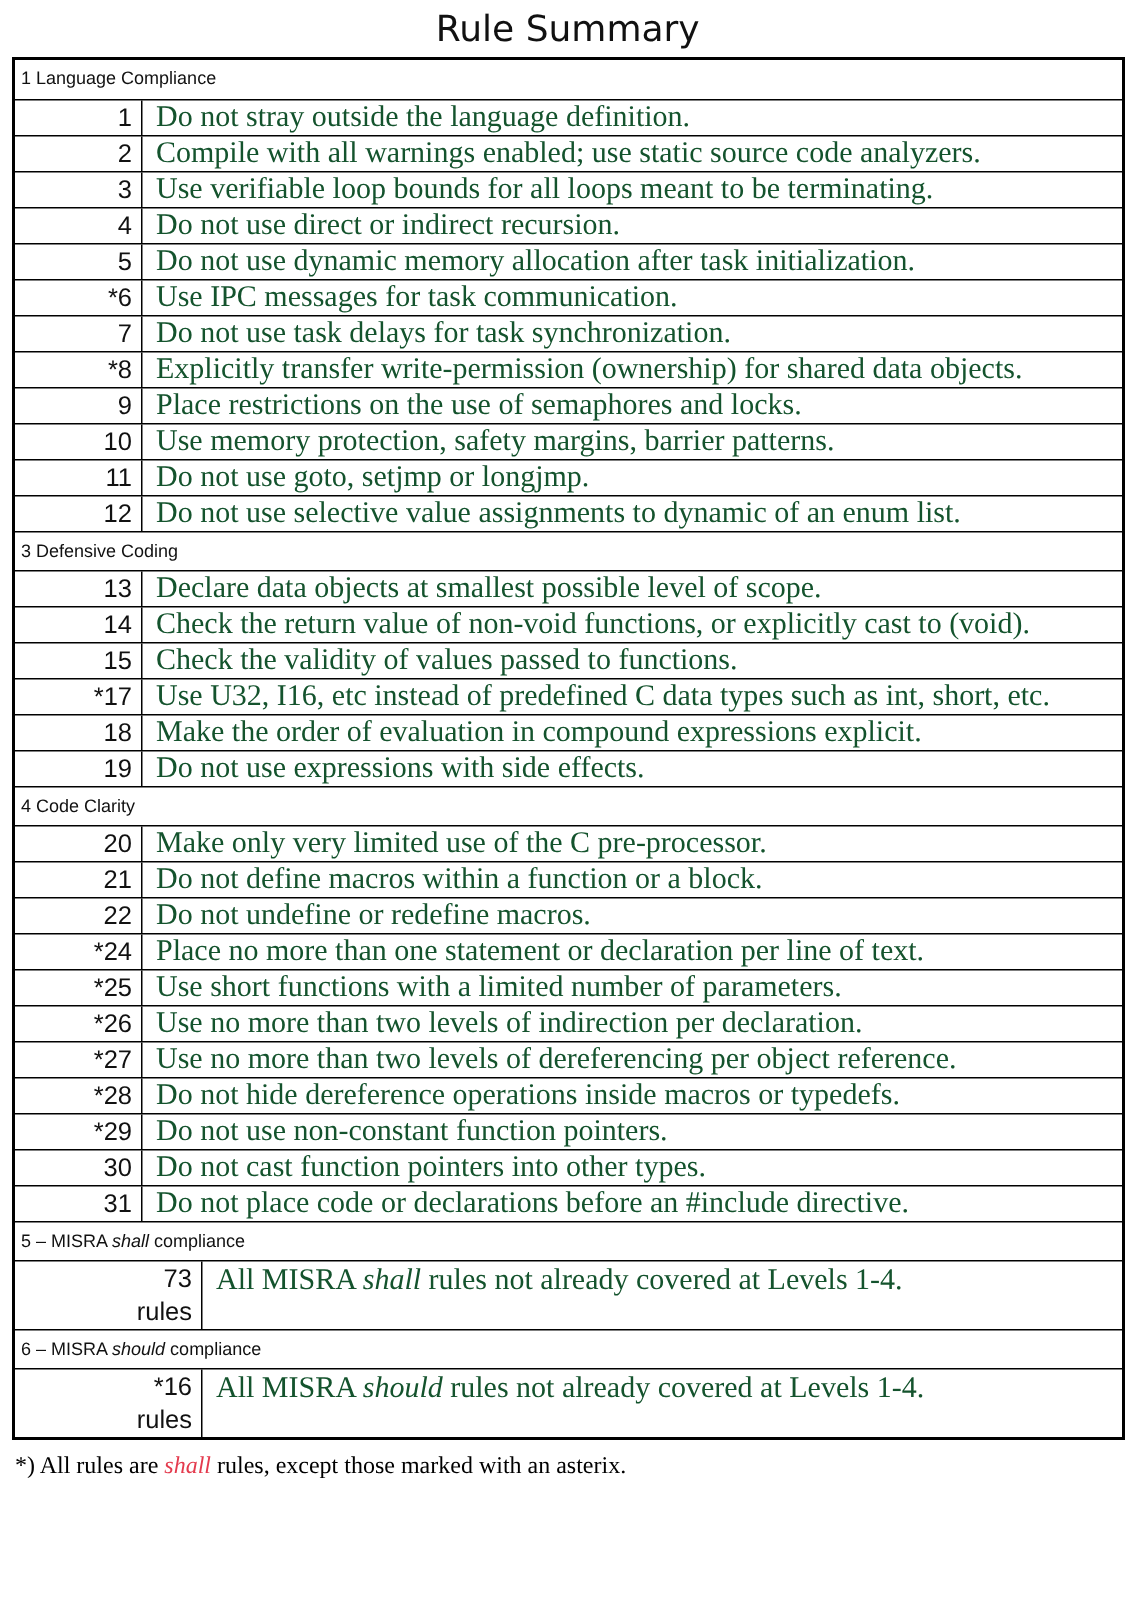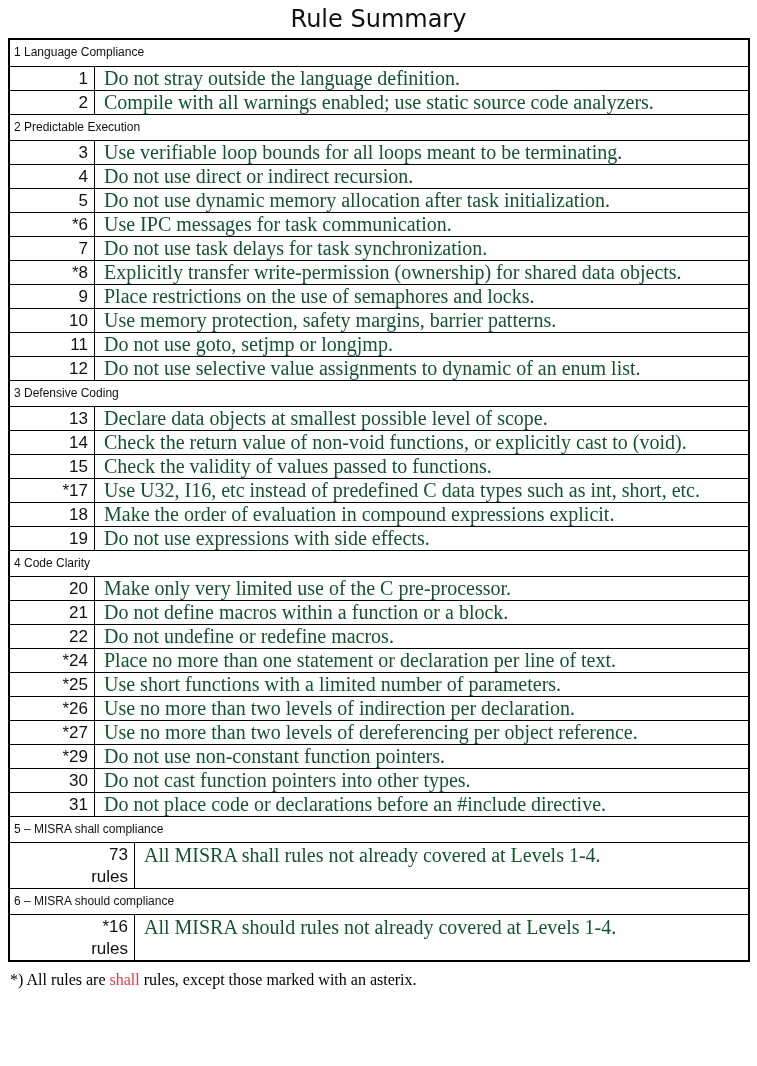--- a/index.html
+++ b/index.html
@@ -79,21 +79,21 @@
     line-height: 23px;
     padding-left: 9px;
     white-space: nowrap;
     overflow: hidden;
     color: #14532d;
   }
   .tall .desc-cell {
     line-height: 22px;
     padding-top: 1px;
   }
-  .it { }
+  .it { font-style: italic; }
   .footnote {
     font-family: "Liberation Serif", serif;
     font-size: 16px;
     line-height: 22px;
     margin: 7px 0 0 10px;
     color: #000000;
     white-space: nowrap;
   }
 </style>
 </head>
@@ -108,21 +108,20 @@
           <div>1</div>
         </div>
         <div class="desc-cell"><span>Do not stray outside the language definition.</span></div>
       </div>
       <div class="rule-row">
         <div class="num-cell">
           <div>2</div>
         </div>
         <div class="desc-cell"><span>Compile with all warnings enabled; use static source code analyzers.</span></div>
       </div>
-      <div class="section-header"><span>2 Predictable Execution</span></div>
       <div class="rule-row">
         <div class="num-cell">
           <div>3</div>
         </div>
         <div class="desc-cell"><span>Use verifiable loop bounds for all loops meant to be terminating.</span></div>
       </div>
       <div class="rule-row">
         <div class="num-cell">
           <div>4</div>
         </div>
@@ -248,20 +247,26 @@
         <div class="num-cell">
           <div>*26</div>
         </div>
         <div class="desc-cell"><span>Use no more than two levels of indirection per declaration.</span></div>
       </div>
       <div class="rule-row">
         <div class="num-cell">
           <div>*27</div>
         </div>
         <div class="desc-cell"><span>Use no more than two levels of dereferencing per object reference.</span></div>
+      </div>
+      <div class="rule-row">
+        <div class="num-cell">
+          <div>*28</div>
+        </div>
+        <div class="desc-cell"><span>Do not hide dereference operations inside macros or typedefs.</span></div>
       </div>
       <div class="rule-row">
         <div class="num-cell">
           <div>*29</div>
         </div>
         <div class="desc-cell"><span>Do not use non-constant function pointers.</span></div>
       </div>
       <div class="rule-row">
         <div class="num-cell">
           <div>30</div>

